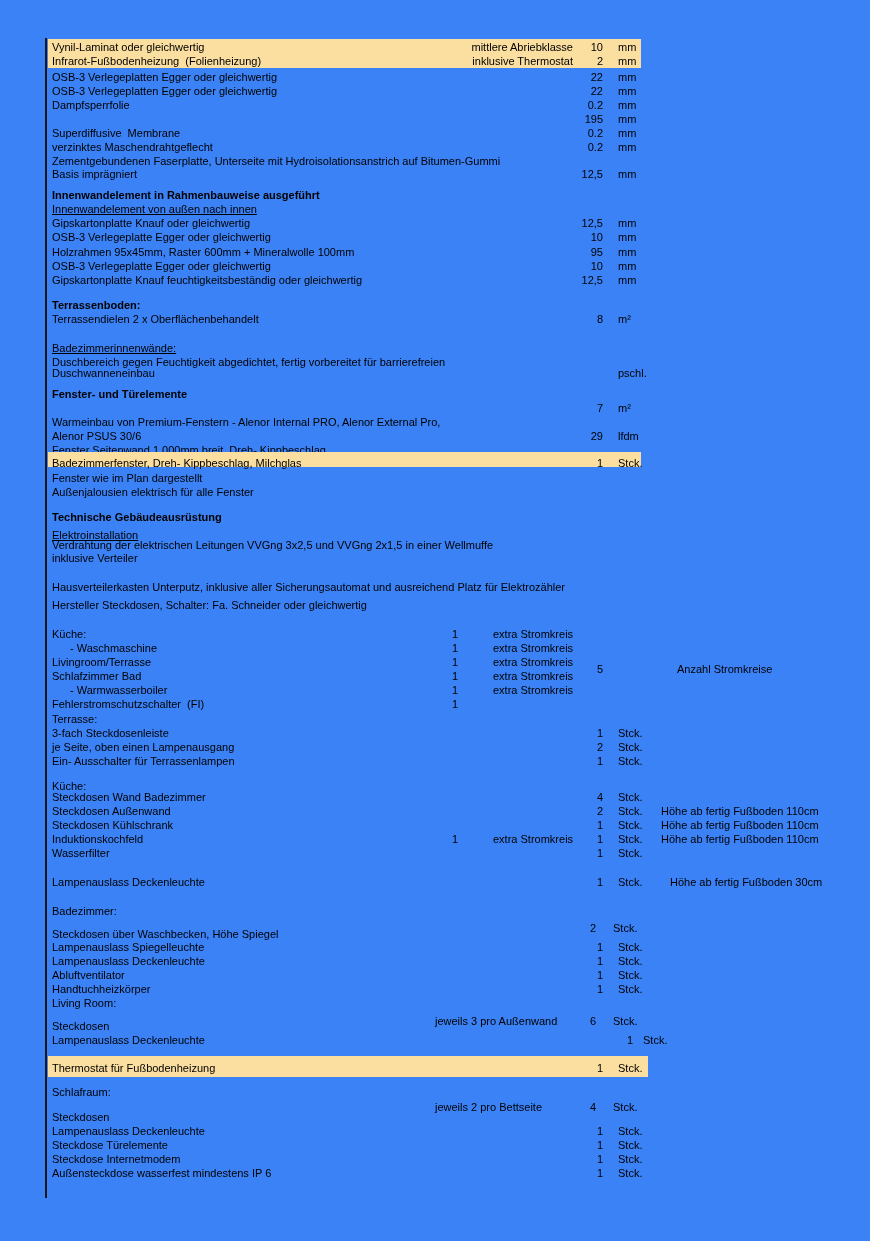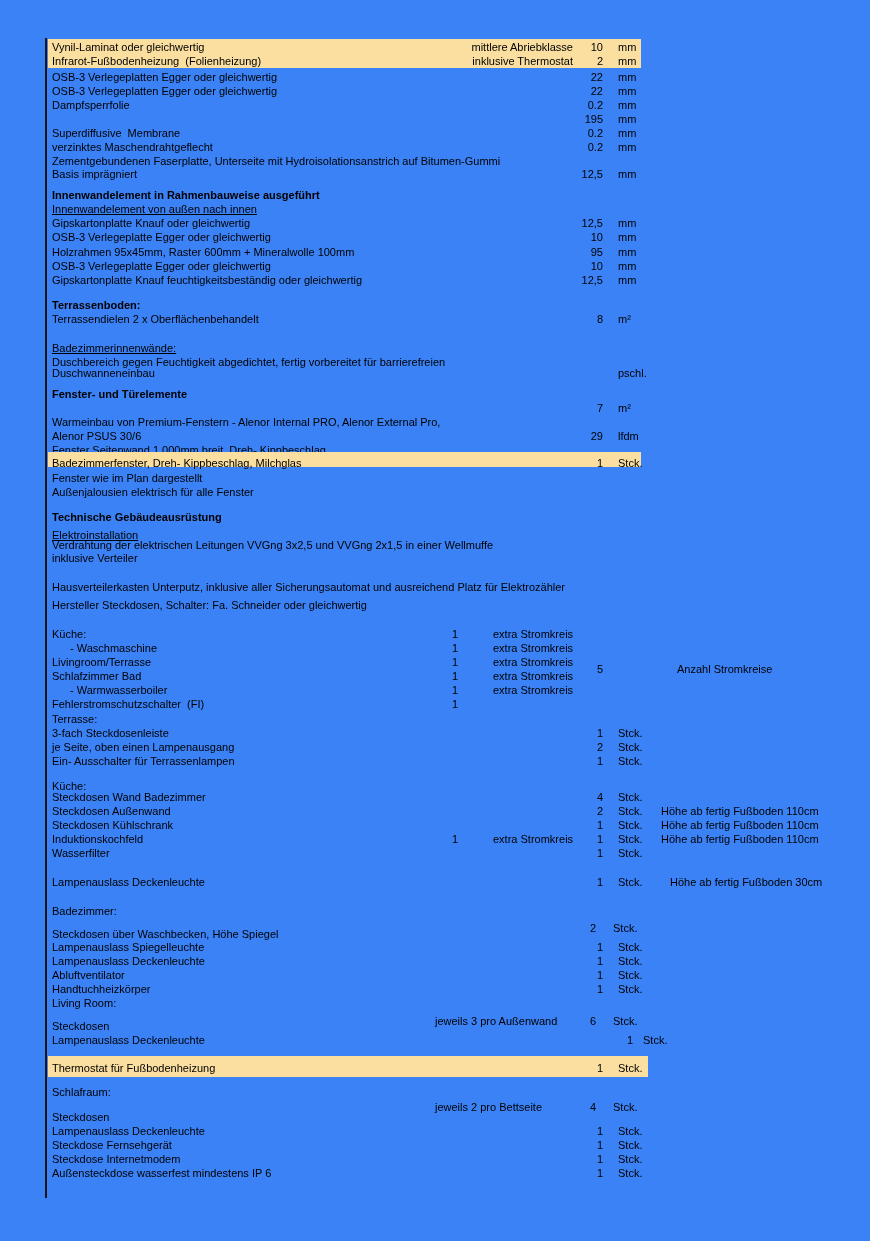--- a/index.html
+++ b/index.html
@@ -105,17 +105,17 @@
       <div class="row" style="top: 996px;"><span class="lbl">Living Room:</span></div>
       <div class="row" style="top: 1014px;"><span class="nb wide">jeweils 3 pro Außenwand</span><span class="qty sl">6</span><span class="unit sl">Stck.</span></div>
       <div class="row" style="top: 1019px;"><span class="lbl">Steckdosen</span></div>
       <div class="row" style="top: 1033px;"><span class="lbl">Lampenauslass Deckenleuchte</span><span class="qty sr">1</span><span class="unit sr">Stck.</span></div>
       <div class="hl-box" style="top: 1056px; height: 21px; width: 600px; background: rgb(251, 223, 160);"></div>
       <div class="row" style="top: 1061px;"><span class="lbl">Thermostat für Fußbodenheizung</span><span class="qty">1</span><span class="unit">Stck.</span></div>
       <div class="row" style="top: 1085px;"><span class="lbl">Schlafraum:</span></div>
       <div class="row" style="top: 1100px;"><span class="nb wide">jeweils 2 pro Bettseite</span><span class="qty sl">4</span><span class="unit sl">Stck.</span></div>
       <div class="row" style="top: 1110px;"><span class="lbl">Steckdosen</span></div>
       <div class="row" style="top: 1124px;"><span class="lbl">Lampenauslass Deckenleuchte</span><span class="qty">1</span><span class="unit">Stck.</span></div>
-      <div class="row" style="top: 1138px;"><span class="lbl">Steckdose Fernsehgerät</span><span class="qty">1</span><span class="unit">Stck.</span></div>
+      <div class="row" style="top: 1138px;"><span class="lbl">Steckdose Türelemente</span><span class="qty">1</span><span class="unit">Stck.</span></div>
       <div class="row" style="top: 1152px;"><span class="lbl">Steckdose Internetmodem</span><span class="qty">1</span><span class="unit">Stck.</span></div>
       <div class="row" style="top: 1166px;"><span class="lbl">Außensteckdose wasserfest mindestens IP 6</span><span class="qty">1</span><span class="unit">Stck.</span></div>
     </div>
 </div>
 
 </body></html>

